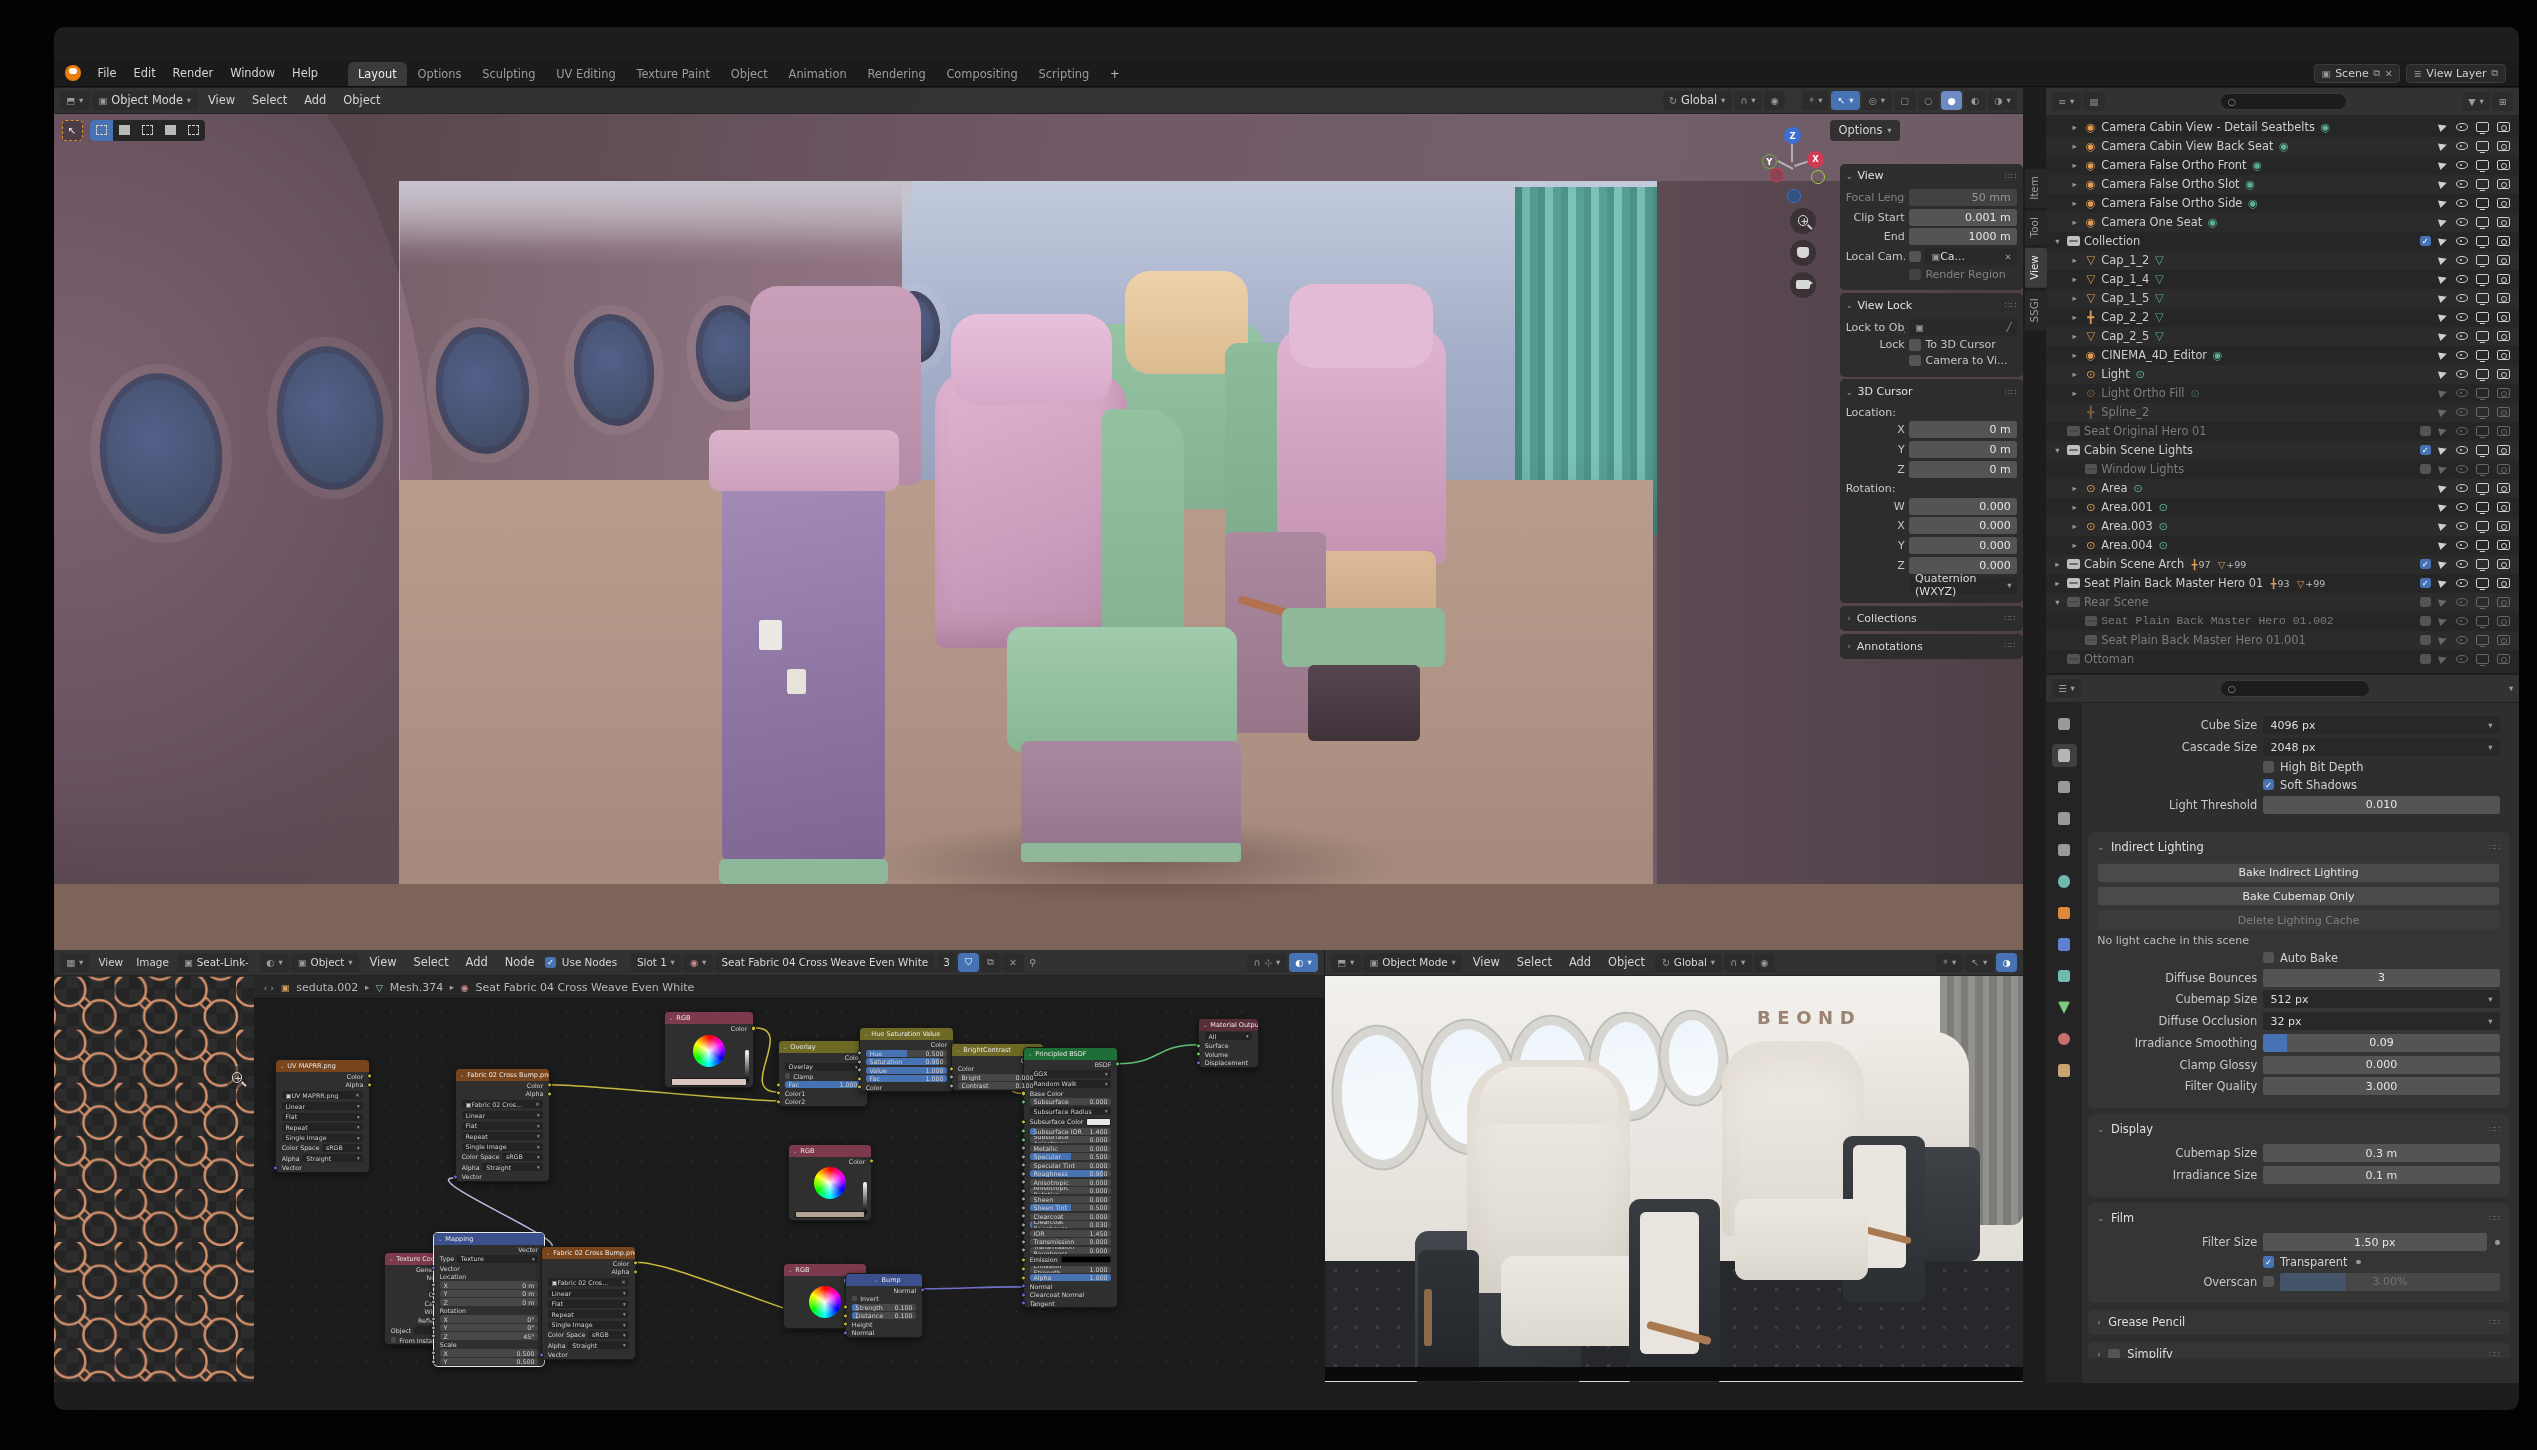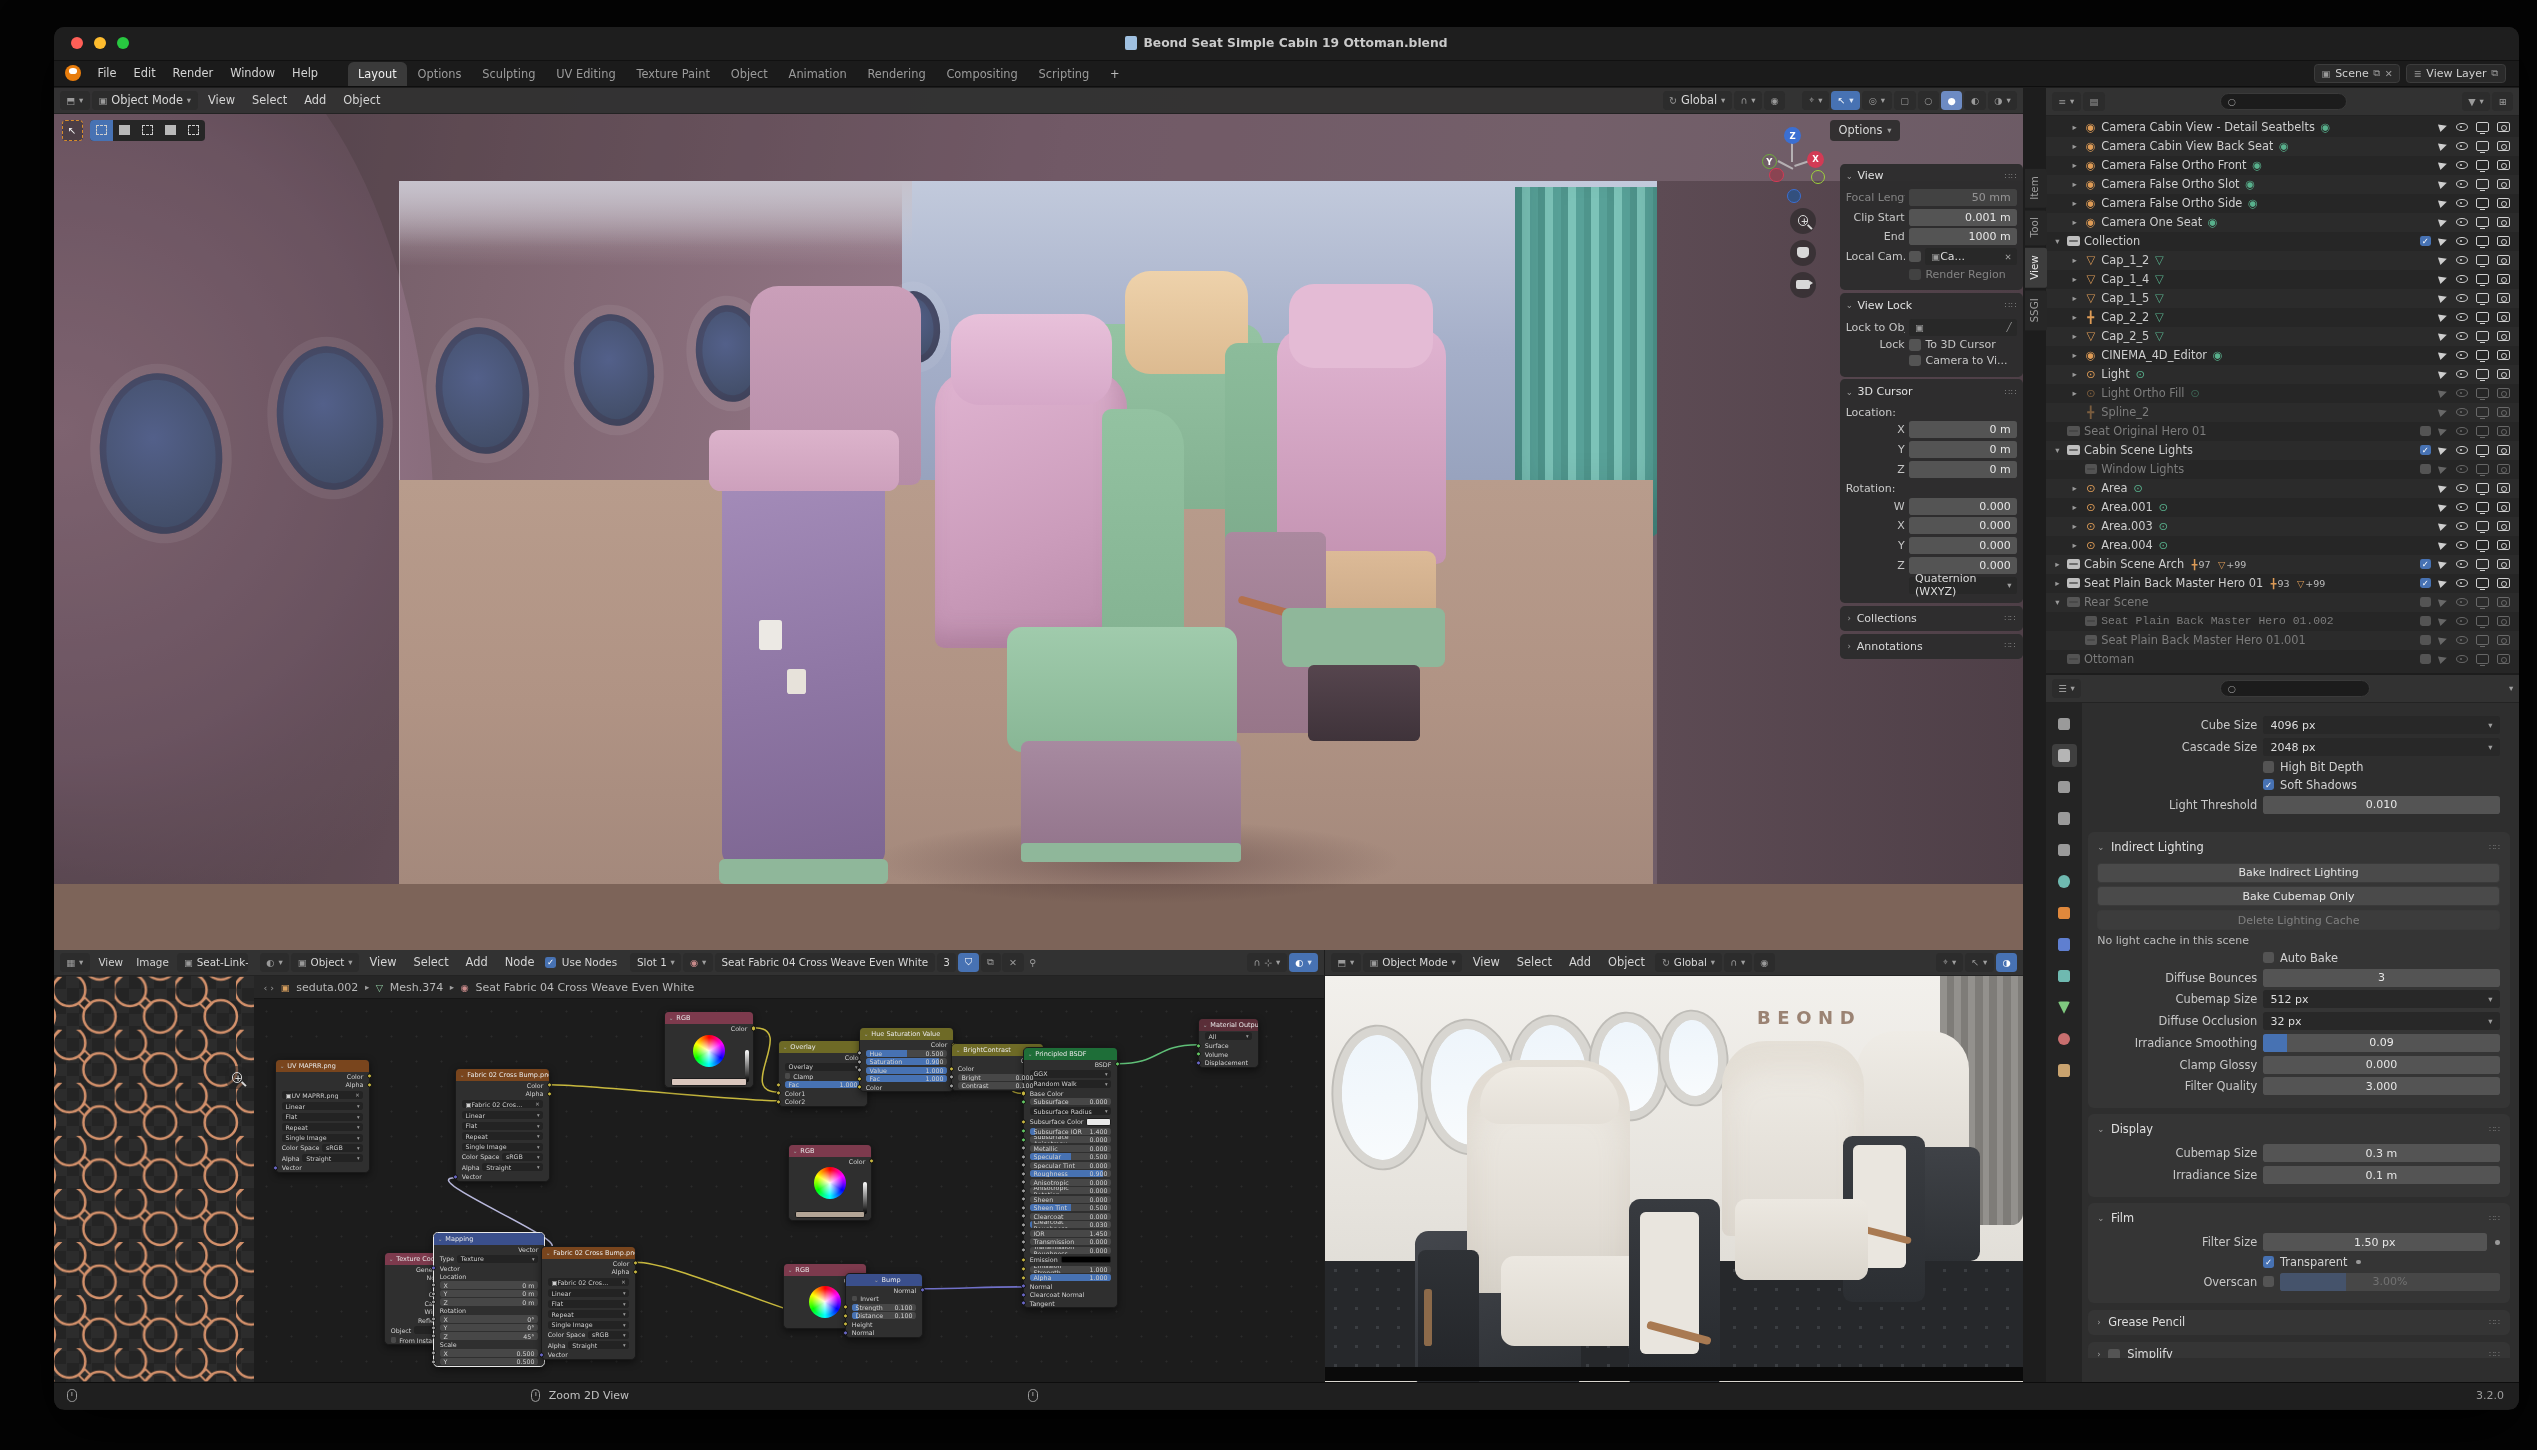--- a/index.html
+++ b/index.html
@@ -156,29 +156,20 @@
   .mouse{width:9.5px;height:13.3px;border:1.3px solid #9d9d9d;border-radius:4.7px;position:relative;flex:none;}
   .mouse:after{content:"";position:absolute;left:50%;top:1.9px;width:1.3px;height:3.8px;background:#9d9d9d;transform:translateX(-50%);}
   
   .art{position:absolute;}
 </style>
 </head>
 <body>
 
 <div id="win">
 
-  <div id="titlebar">
-    <div class="tl" style="left:17px;background:#ff5f57"></div>
-    <div class="tl" style="left:40px;background:#febc2e"></div>
-    <div class="tl" style="left:63px;background:#28c840"></div>
-    <div id="title">
-      <span class="fileicon"></span>
-      <span>Beond Seat Simple Cabin 19 Ottoman.blend</span>
-    </div>
-  </div>
 
   <div id="topbar">
     <div class="blogo"></div>
     <div class="menu" id="topmenus">
         <span>File</span>
         <span>Edit</span>
         <span>Render</span>
         <span>Window</span>
         <span>Help</span>
       </div>
@@ -2013,21 +2004,14 @@
         <div class="art" style="left: 176px; top: 280px; width: 166px; height: 90px; border-radius: 13.3px; background: linear-gradient(rgb(236, 232, 225), rgb(221, 216, 207));"></div>
         <div class="art" style="left: 304px; top: 223px; width: 91px; height: 190px; border-radius: 11.4px; background: linear-gradient(rgb(56, 59, 64), rgb(38, 41, 45));"></div>
         <div class="art" style="left: 315px; top: 236px; width: 59px; height: 142px; border-radius: 5.7px; background: rgb(233, 229, 222);"></div>
         <div class="art" style="left: 321px; top: 353px; width: 66px; height: 7.6px; border-radius: 3.8px; background: rgb(169, 122, 82); transform: rotate(15deg);"></div>
         <div class="art" style="left: 93px; top: 274px; width: 61px; height: 142px; border-radius: 7.6px; background: linear-gradient(rgb(47, 50, 54), rgb(34, 36, 40));"></div>
         <div class="art" style="left: 99px; top: 313px; width: 7.6px; height: 57px; border-radius: 2.8px; background: rgb(140, 106, 74);"></div>
         <div class="art" style="left: 0px; top: 391px; width: 698px; height: 14.2px; background: rgb(10, 10, 10);"></div>
       </div>
   </div>
 
-  <div id="status">
-    <div class="mouse" style="margin-left:13.3px"></div>
-    <div class="mouse" style="margin-left:454px"></div>
-    <span style="margin-left:8.5px;color:#c0c0c0">Zoom 2D View</span>
-    <div class="mouse" style="margin-left:399px"></div>
-    <span style="margin-left:auto;margin-right:15px">3.2.0</span>
-  </div>
 </div>
 
 
 </body></html>

